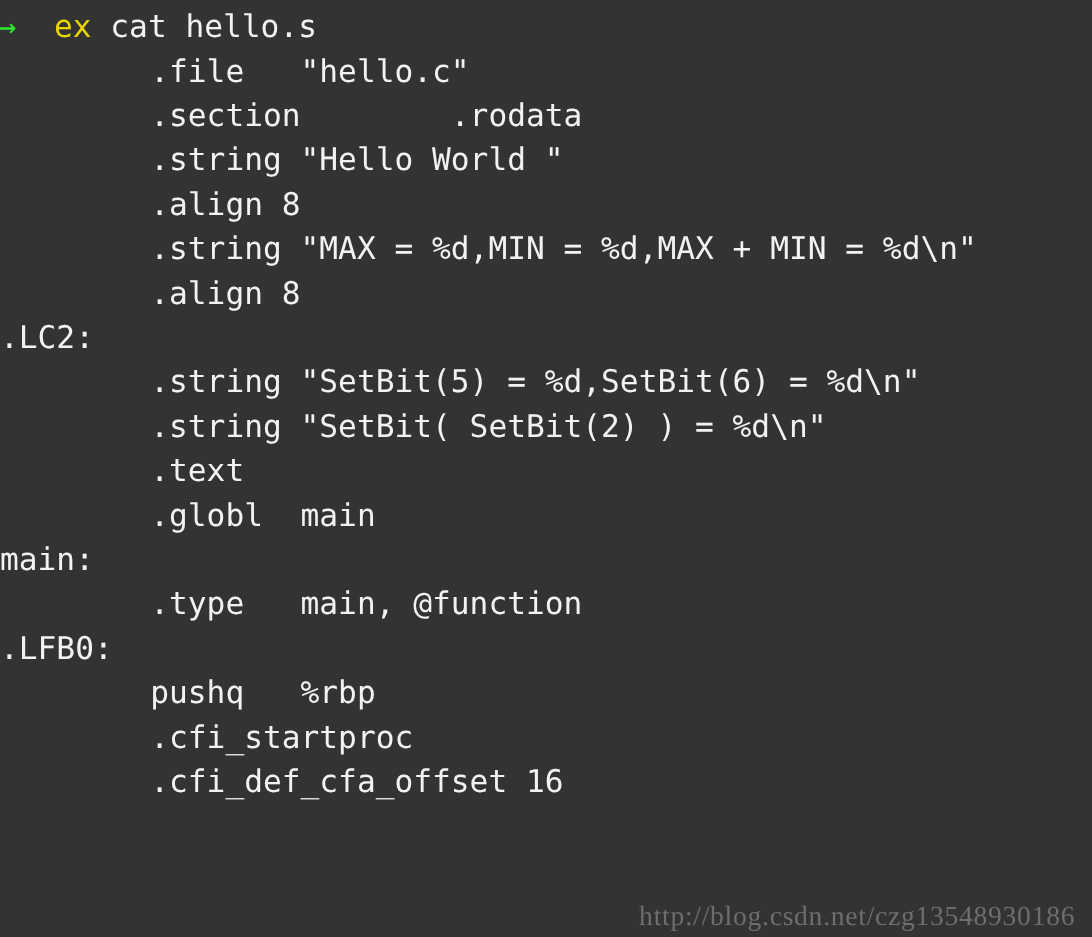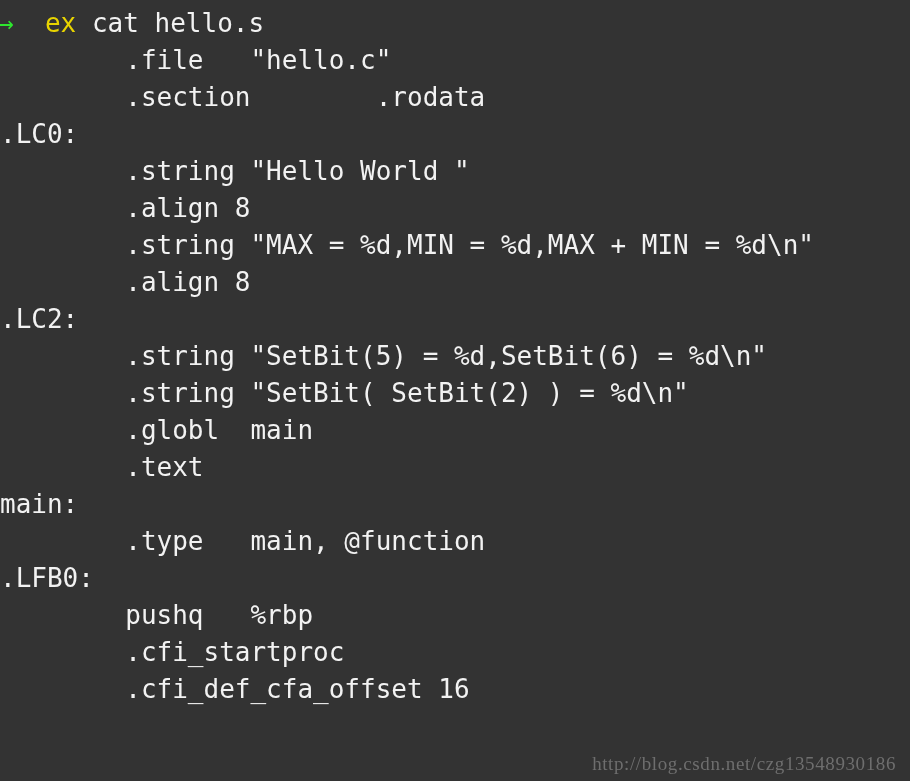--- a/index.html
+++ b/index.html
@@ -40,49 +40,48 @@
   .seg { white-space: pre; }
   .c-prompt { color: #2ee62e; }
   .c-cmdname { color: #e8d400; }
   .c-default { color: #f2f2f2; }
 
   .watermark {
     position: absolute;
     right: 14px;
     bottom: 5px;
     font-family: "Liberation Serif", "DejaVu Serif", serif;
-    font-size: 19px;
+    font-size: 23px;
     line-height: 24px;
     color: #6e6e6e;
     letter-spacing: 0.6px;
     white-space: pre;
     user-select: none;
   }
 </style>
 </head>
 <body>
 
 <div id="terminal" style="background: rgb(51, 51, 51); color: rgb(242, 242, 242);">
 
   <div class="screen-lines">
 
     <div class="line"><span class="line-inner"><span class="seg c-prompt" style="color: rgb(46, 230, 46);">→</span><span class="seg c-default">  </span><span class="seg c-cmdname" style="color: rgb(232, 212, 0);">ex</span><span class="seg c-default"> </span><span class="seg c-default">cat hello.s</span></span></div>
 
     <div class="line"><span class="seg">        .file   "hello.c"</span></div>
     <div class="line"><span class="seg">        .section        .rodata</span></div>
-    <div class="line"><span class="seg">.LC0:</span></div>
     <div class="line"><span class="seg">        .string "Hello World "</span></div>
     <div class="line"><span class="seg">        .align 8</span></div>
     <div class="line"><span class="seg">        .string "MAX = %d,MIN = %d,MAX + MIN = %d\n"</span></div>
     <div class="line"><span class="seg">        .align 8</span></div>
     <div class="line"><span class="seg">.LC2:</span></div>
     <div class="line"><span class="seg">        .string "SetBit(5) = %d,SetBit(6) = %d\n"</span></div>
     <div class="line"><span class="seg">        .string "SetBit( SetBit(2) ) = %d\n"</span></div>
+    <div class="line"><span class="seg">        .text</span></div>
     <div class="line"><span class="seg">        .globl  main</span></div>
-    <div class="line"><span class="seg">        .text</span></div>
     <div class="line"><span class="seg">main:</span></div>
     <div class="line"><span class="seg">        .type   main, @function</span></div>
     <div class="line"><span class="seg">.LFB0:</span></div>
     <div class="line"><span class="seg">        pushq   %rbp</span></div>
     <div class="line"><span class="seg">        .cfi_startproc</span></div>
     <div class="line"><span class="seg">        .cfi_def_cfa_offset 16</span></div>
 
   </div>
 
   <div class="watermark" style="color: rgb(110, 110, 110);">http://blog.csdn.net/czg13548930186</div>

